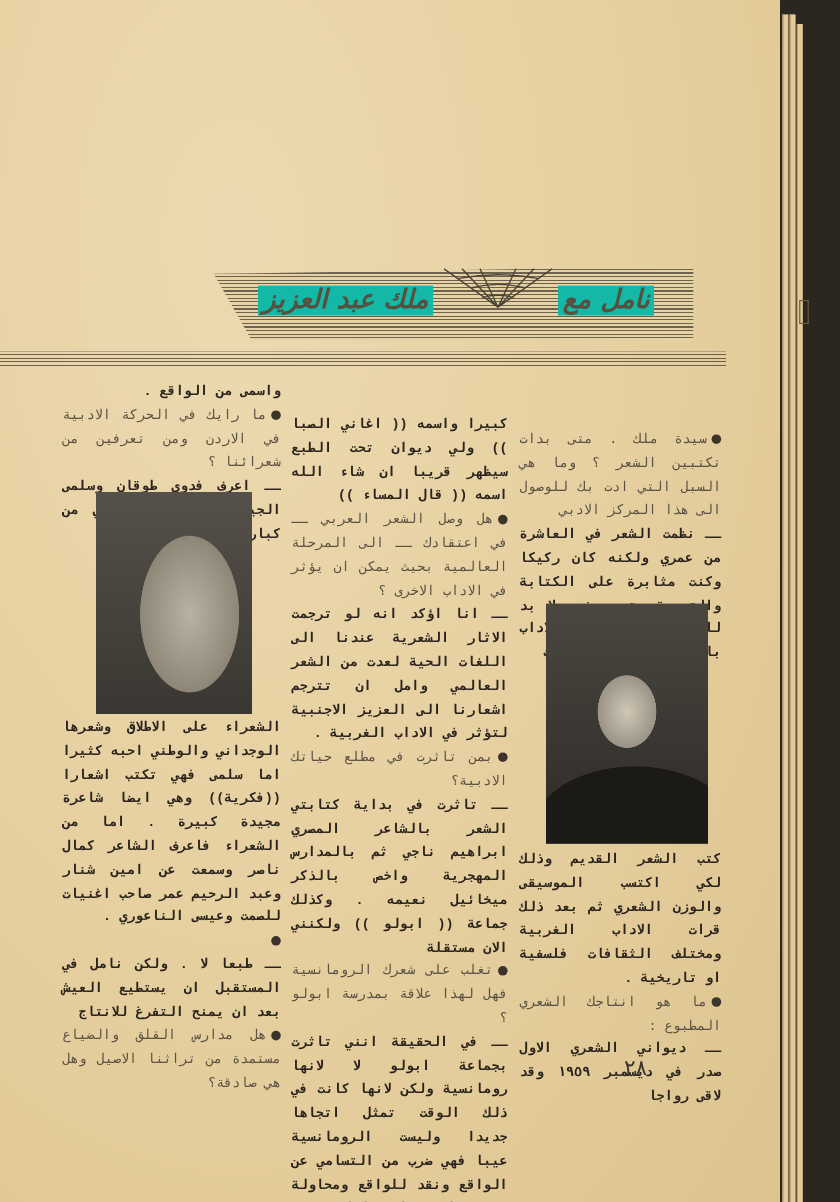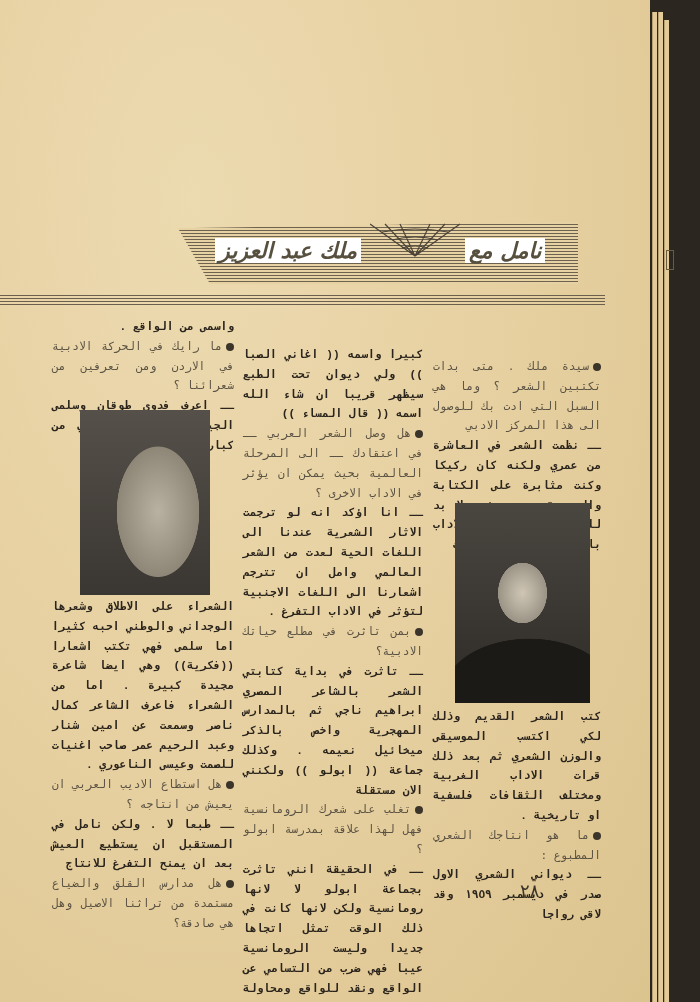--- a/index.html
+++ b/index.html
@@ -4,21 +4,21 @@
 <style>
   html,body{margin:0;padding:0;}
   body{width:700px;height:1002px;background:#2b2620;position:relative;overflow:hidden;font-family:"DejaVu Sans",sans-serif;}
   .page{position:absolute;left:0;top:0;width:650px;height:1002px;background:#e8d3a6;
         background-image:radial-gradient(ellipse at 30% 20%,#ecdab0 0%,#e6cf9f 55%,#dcc48f 100%);}
   .edge{position:absolute;top:12px;bottom:0;width:4px;background:#e2cb98;border-left:1px solid #b9a070;}
   .spine-mark{position:absolute;left:666px;top:250px;width:6px;height:18px;border:1px solid #6b5a3e;}
   .banner{position:absolute;left:178px;top:222px;width:400px;height:62px;
           background:repeating-linear-gradient(180deg,#e7d2a4 0 2px,#6d6150 2px 3px);
           clip-path:polygon(0 10%,100% 0,100% 100%,8% 100%);}
-  .banner-text{position:absolute;top:238px;font-weight:bold;font-size:22px;color:#57503f;font-style:italic;background:#ffffff;padding:0 4px;}
+  .banner-text{position:absolute;top:238px;font-weight:bold;font-size:22px;color:#57503f;font-style:italic;background:#14b8a6;padding:0 4px;}
   .web{position:absolute;left:370px;top:222px;width:90px;height:36px;}
   .rule{position:absolute;left:0;width:605px;height:12px;top:293px;
         background:repeating-linear-gradient(180deg,transparent 0 2px,#6b5f4e 2px 3px);}
   .col{position:absolute;direction:rtl;text-align:justify;font-size:11.2px;line-height:19.8px;color:#3b342a;}
   .col p{margin:0;font-family:Liberation Mono, monospace;}
   .q{color:#5a5243;font-weight:normal;}
   .a{font-weight:bold;color:#2a241c;}
   .bullet{display:inline-block;width:8px;height:8px;border-radius:50%;background:#3b342a;margin-left:4px;vertical-align:middle;}
   .photo{position:absolute;background:#3d3a35;}
   .photo1{left:455px;top:503px;width:135px;height:200px;
@@ -54,33 +54,33 @@
 <div class="photo photo1"></div>
 <div class="col" style="left:433px;top:708px;width:168px;">
   <p class="a">كتب الشعر القديم وذلك لكي اكتسب الموسيقى والوزن الشعري ثم بعد ذلك قرات الاداب الغربية ومختلف الثقافات فلسفية او تاريخية .</p>
   <p class="q"><span class="bullet"></span><span>ما هو انتاجك الشعري المطبوع :</span></p>
   <p class="a">ــ ديواني الشعري الاول صدر في ديسمبر ١٩٥٩ وقد لاقى رواجا</p>
 </div>
 
 <div class="col" style="left:243px;top:318px;width:180px;margin-top:28px;">
   <p class="a">كبيرا واسمه (( اغاني الصبا )) ولي ديوان تحت الطبع سيظهر قريبا ان شاء الله اسمه (( قال المساء ))</p>
   <p class="q"><span class="bullet"></span><span>هل وصل الشعر العربي ــ في اعتقادك ــ الى المرحلة العالمية بحيث يمكن ان يؤثر في الاداب الاخرى ؟</span></p>
-  <p class="a">ــ انا اؤكد انه لو ترجمت الاثار الشعرية عندنا الى اللغات الحية لعدت من الشعر العالمي وامل ان تترجم اشعارنا الى اللغات الاجنبية لتؤثر في الاداب التفرغ .</p>
+  <p class="a">ــ انا اؤكد انه لو ترجمت الاثار الشعرية عندنا الى اللغات الحية لعدت من الشعر العالمي وامل ان تترجم اشعارنا الى العزيز الاجنبية لتؤثر في الاداب الغربية .</p>
   <p class="q"><span class="bullet"></span><span>بمن تاثرت في مطلع حياتك الادبية؟</span></p>
   <p class="a">ــ تاثرت في بداية كتابتي الشعر بالشاعر المصري ابراهيم ناجي ثم بالمدارس المهجرية واخص بالذكر ميخائيل نعيمه . وكذلك جماعة (( ابولو )) ولكنني الان مستقلة</p>
   <p class="q"><span class="bullet"></span><span>تغلب على شعرك الرومانسية فهل لهذا علاقة بمدرسة ابولو ؟</span></p>
   <p class="a">ــ في الحقيقة انني تاثرت بجماعة ابولو لا لانها رومانسية ولكن لانها كانت في ذلك الوقت تمثل اتجاها جديدا وليست الرومانسية عيبا فهي ضرب من التسامي عن الواقع ونقد للواقع ومحاولة رسم مثل جميلة عليا نقتدي بها فهي اعلى</p>
 </div>
 
 <div class="col" style="left:52px;top:318px;width:182px;">
   <p class="a">واسمى من الواقع .</p>
   <p class="q"><span class="bullet"></span><span>ما رايك في الحركة الادبية في الاردن ومن تعرفين من شعرائنا ؟</span></p>
   <p class="a">ــ اعرف فدوى طوقان وسلمى الجيوسي وفدوى في نظري من كبار</p>
 </div>
 <div class="photo photo2"></div>
 <div class="col" style="left:52px;top:598px;width:182px;">
   <p class="a">الشعراء على الاطلاق وشعرها الوجداني والوطني احبه كثيرا اما سلمى فهي تكتب اشعارا ((فكرية)) وهي ايضا شاعرة مجيدة كبيرة . اما من الشعراء فاعرف الشاعر كمال ناصر وسمعت عن امين شنار وعبد الرحيم عمر صاحب اغنيات للصمت وعيسى الناعوري .</p>
-  <p class="q"><span class="bullet"></span><span>هل استطاع الاديب العربي ان يعيش من انتاجه ؟</span></p>
+  <p class="q"><span class="bullet"></span></p>
   <p class="a">ــ طبعا لا . ولكن نامل في المستقبل ان يستطيع العيش بعد ان يمنح التفرغ للانتاج</p>
   <p class="q"><span class="bullet"></span><span>هل مدارس القلق والضياع مستمدة من تراثنا الاصيل وهل هي صادقة؟</span></p>
 </div>
 
 <div class="pagenum">٢٨</div>
 
 </body></html>

